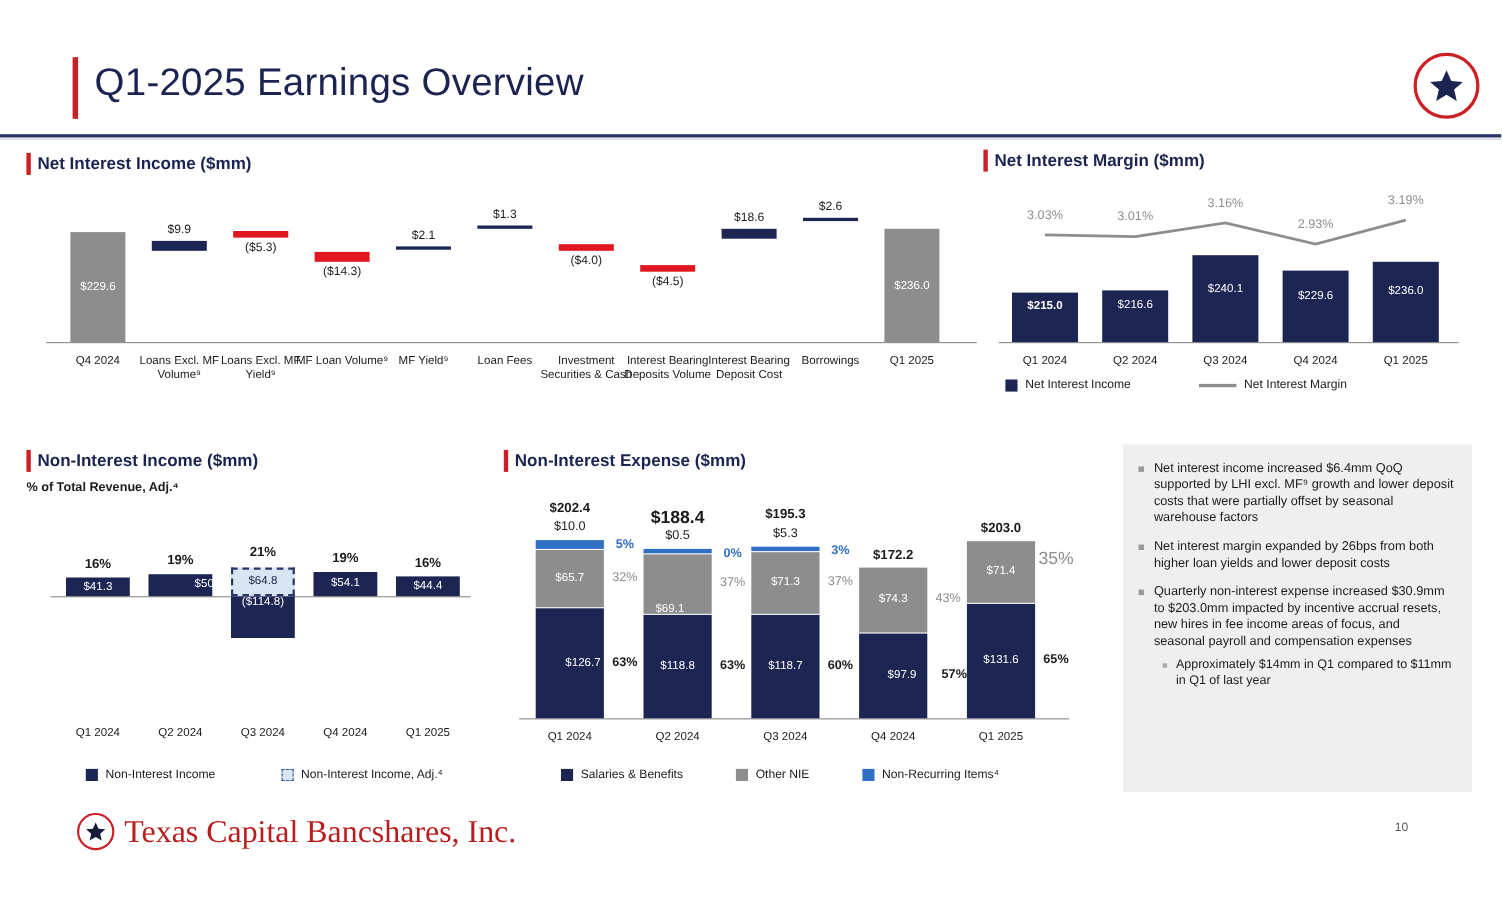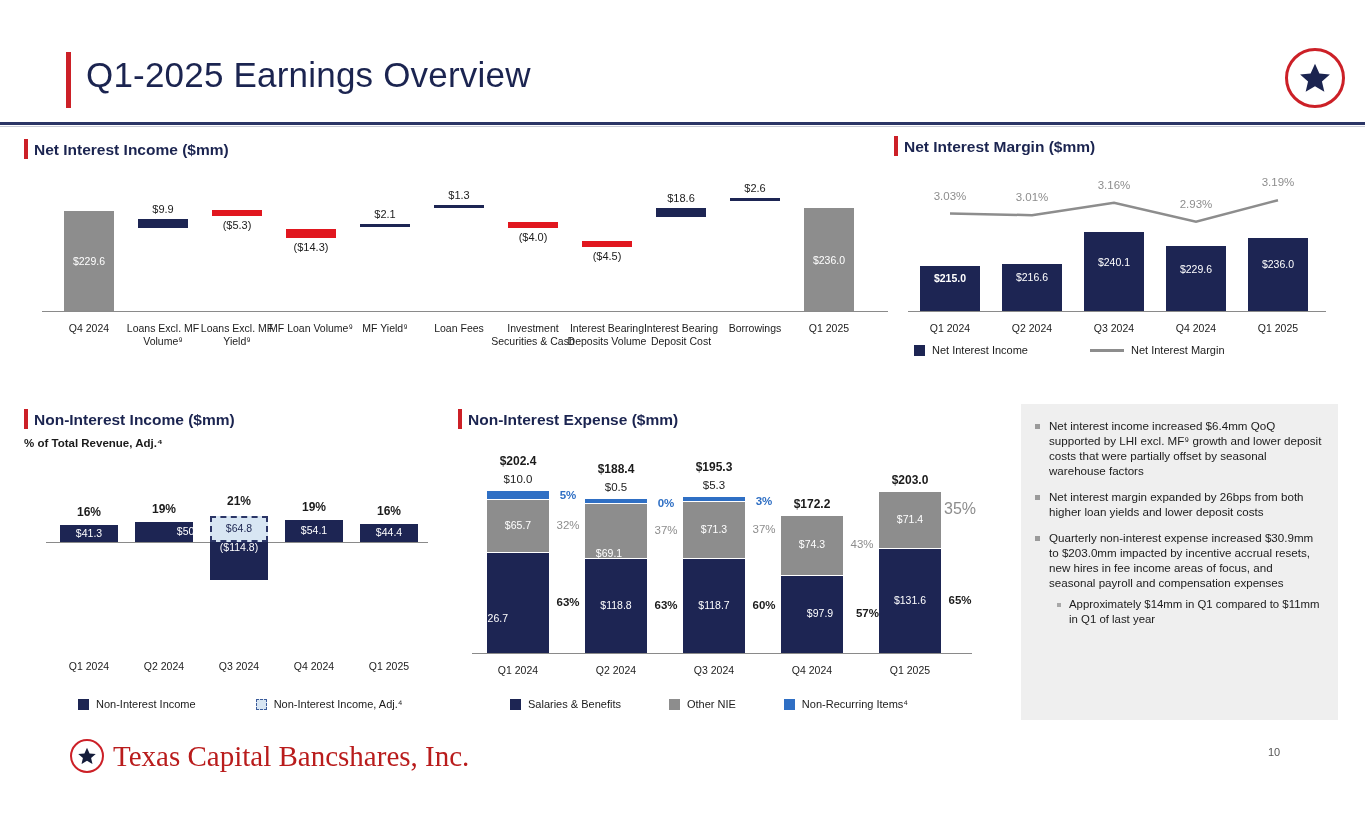--- a/index.html
+++ b/index.html
@@ -216,40 +216,40 @@
         </div>
       </div>
     </div>
 
   <div class="sec-accent" style="left:458px; top:409px;"></div>
   <div class="sec-title" style="left:468px; top:411px;">Non-Interest Expense ($mm)</div>
 
   <div id="nie-chart">
       <div class="axis-line" style="left:472px; top:653px; width:500px;"></div>
       <div class="bar navy" style="left:487px; top:552.907px; width:62px; height:100.093px;"></div>
-      <div class="bar-val" style="left:461px; top:595.9535000000001px; width:62px;margin-top:16px;">$126.7</div>
+      <div class="bar-val" style="left:499px; top:595.9535000000001px; width:62px;">$126.7</div>
       <div class="val-lbl" style="left:551px; top:595.9535000000001px; width:34px; font-weight:bold; font-size:11.5px;">63%</div>
       <div class="bar gray" style="left:487px; top:500.004px; width:62px; height:51.903000000000006px;"></div>
       <div class="bar-val" style="left:487px; top:518.9555px; width:62px;">$65.7</div>
       <div class="val-lbl" style="left:551px; top:518.9555px; width:34px; font-size:11.5px; color:#8d8d8d;">32%</div>
       <div class="bar blue" style="left:487px; top:491.10400000000004px; width:62px; height:7.9px;"></div>
       <div class="val-lbl" style="left:479px; top:473.10400000000004px; width:78px; font-size:11.5px;">$10.0</div>
       <div class="val-lbl" style="left:551px; top:489.10400000000004px; width:34px; font-weight:bold; font-size:11.5px; color:#2f6fc4;">5%</div>
       <div class="val-lbl" style="left:477px; top:454.10400000000004px; width:82px; font-weight:bold; font-size:12px;">$202.4</div>
       <div class="cat-label" style="left:473px; top:664px; width:90px;">Q1 2024</div>
       <div class="bar navy" style="left:585px; top:559.148px; width:62px; height:93.852px;"></div>
       <div class="bar-val" style="left:585px; top:599.0740000000001px; width:62px;">$118.8</div>
       <div class="val-lbl" style="left:649px; top:599.0740000000001px; width:34px; font-weight:bold; font-size:11.5px;">63%</div>
       <div class="bar gray" style="left:585px; top:503.559px; width:62px; height:54.589px;"></div>
       <div class="bar-val" style="left:585px; top:547px; width:48px;">$69.1</div>
       <div class="val-lbl" style="left:649px; top:523.8535px; width:34px; font-size:11.5px; color:#8d8d8d;">37%</div>
       <div class="bar blue" style="left:585px; top:498.559px; width:62px; height:4px;"></div>
       <div class="val-lbl" style="left:577px; top:480.559px; width:78px; font-size:11.5px;">$0.5</div>
       <div class="val-lbl" style="left:649px; top:496.559px; width:34px; font-weight:bold; font-size:11.5px; color:#2f6fc4;">0%</div>
-      <div class="val-lbl" style="left:575px; top:461.559px; width:82px; font-weight:bold; font-size:12px;">$188.4</div>
+      <div class="val-lbl" style="left:575px; top:461.559px; width:82px; font-weight:bold; font-size:16px;">$188.4</div>
       <div class="cat-label" style="left:571px; top:664px; width:90px;">Q2 2024</div>
       <div class="bar navy" style="left:683px; top:559.227px; width:62px; height:93.77300000000001px;"></div>
       <div class="bar-val" style="left:683px; top:599.1134999999999px; width:62px;">$118.7</div>
       <div class="val-lbl" style="left:747px; top:599.1134999999999px; width:34px; font-weight:bold; font-size:11.5px;">60%</div>
       <div class="bar gray" style="left:683px; top:501.9px; width:62px; height:56.327px;"></div>
       <div class="bar-val" style="left:683px; top:523.0635px; width:62px;">$71.3</div>
       <div class="val-lbl" style="left:747px; top:523.0635px; width:34px; font-size:11.5px; color:#8d8d8d;">37%</div>
       <div class="bar blue" style="left:683px; top:496.71299999999997px; width:62px; height:4.187px;"></div>
       <div class="val-lbl" style="left:675px; top:478.71299999999997px; width:78px; font-size:11.5px;">$5.3</div>
       <div class="val-lbl" style="left:747px; top:494.71299999999997px; width:34px; font-weight:bold; font-size:11.5px; color:#2f6fc4;">3%</div>

